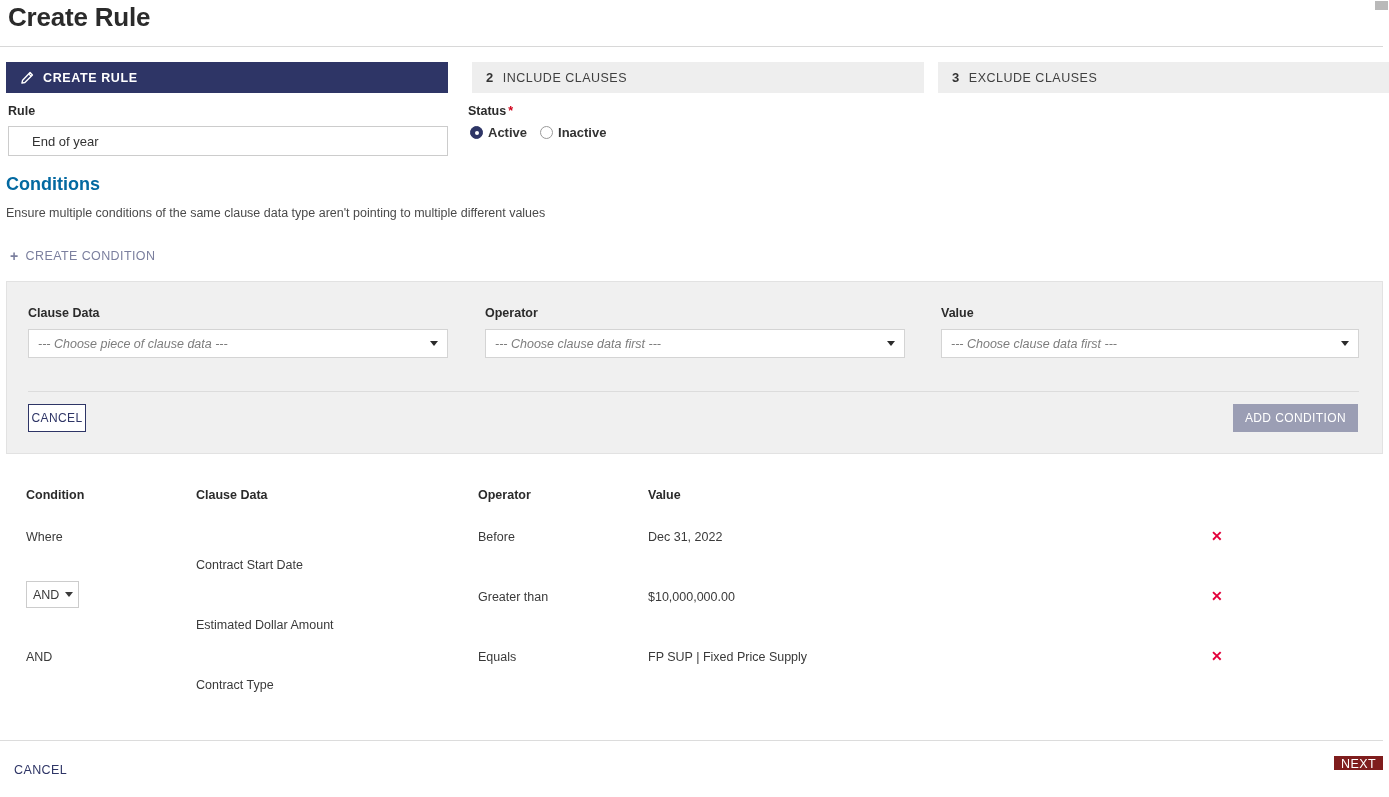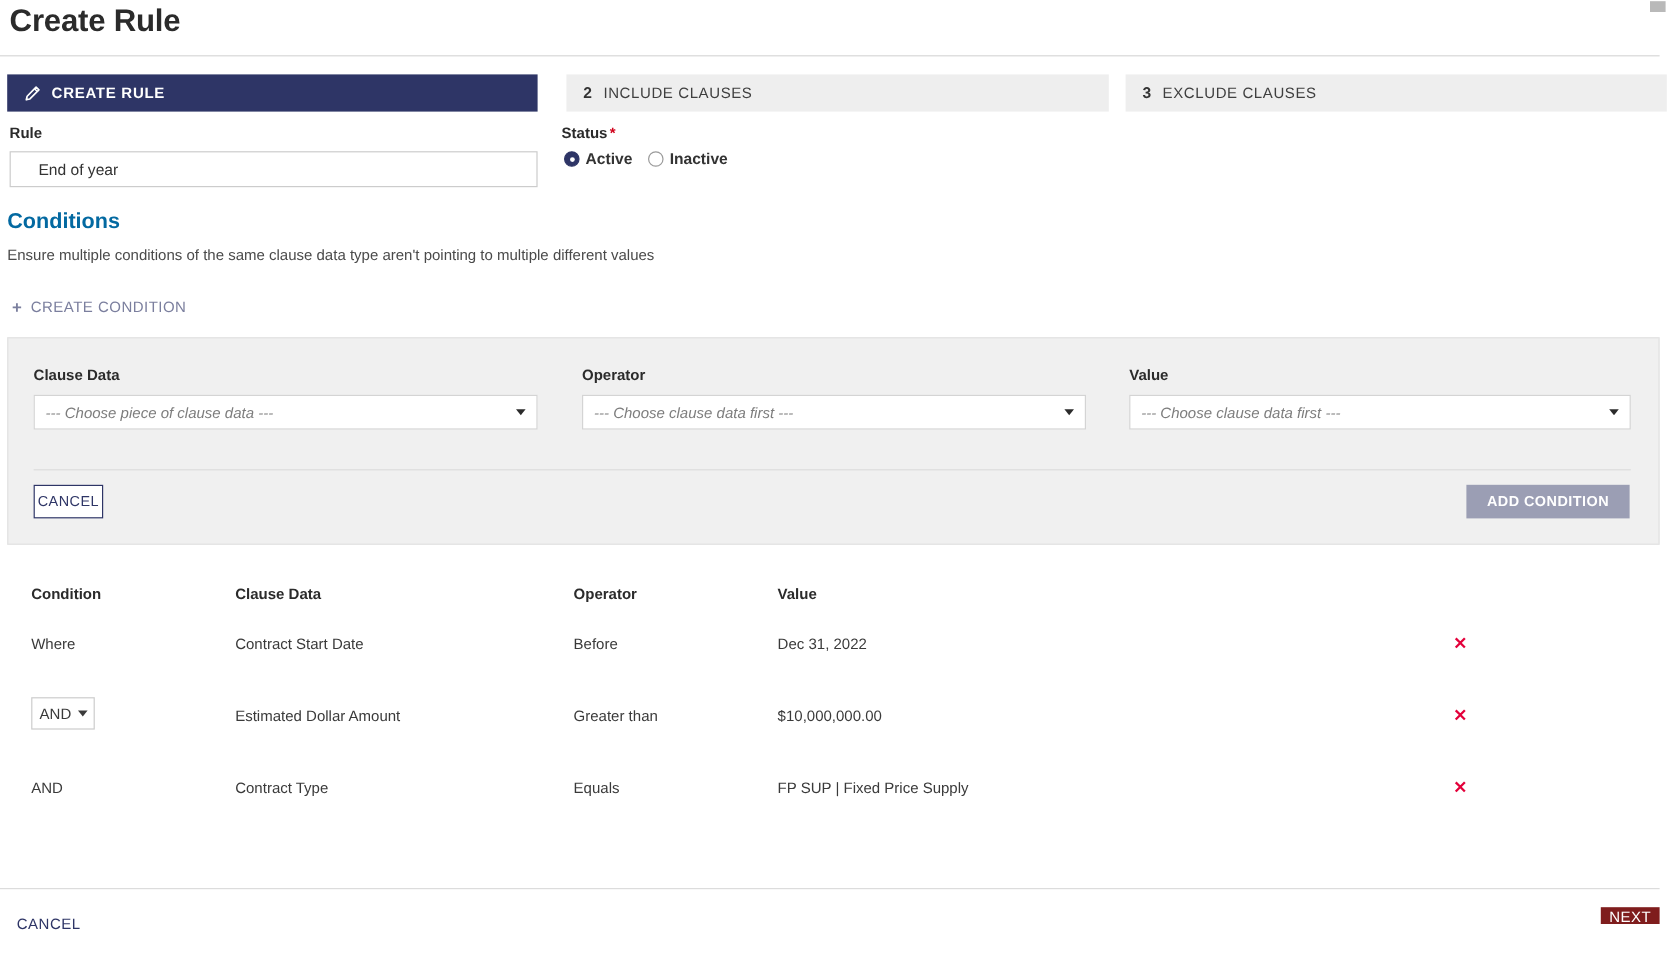--- a/index.html
+++ b/index.html
@@ -128,44 +128,44 @@
   }
 
   .btn-cancel-cond {
     position: absolute; left: 21px; top: 122px; width: 58px; height: 28px;
     border: 1px solid #2e3566; background: #ffffff; color: #2e3566;
     font-family: "Liberation Sans", sans-serif;
     font-size: 12px; letter-spacing: 0.4px; cursor: pointer;
     display: flex; align-items: center; justify-content: center;
   }
   .btn-add-cond {
-    position: absolute; right: 24px; top: 122px; width: 136px; height: 28px;
+    position: absolute; right: 24px; top: 122px; width: 125px; height: 28px;
     border: none; background: #9b9eb4; color: #ffffff;
     font-family: "Liberation Sans", sans-serif;
     font-size: 12px; letter-spacing: 0.4px; cursor: default;
-    display: flex; align-items: center; justify-content: center; font-weight: bold;
+    display: flex; align-items: center; justify-content: center;
   }
 
   
   .ctable { position: absolute; left: 0; top: 470px; width: 1389px; }
   .ctable-head { position: relative; height: 48px; }
   .th {
     position: absolute; top: 18px; font-size: 12.5px; font-weight: bold; color: #2b2b2b;
   }
   .col-cond { left: 26px; }
   .col-clause { left: 196px; }
   .col-op { left: 478px; }
   .col-val { left: 648px; }
 
   .crow { position: relative; height: 60px; }
   .cell {
     position: absolute; font-size: 12.5px; color: #3a3a3a; top: 12px;
   }
   .cell.c1 { left: 26px; }
-  .cell.c2 { left: 196px; }
+  .cell.c2 { left: 196px; margin-top: 28px; }
   .cell.c3 { left: 478px; }
   .cell.c4 { left: 648px; }
   .delete-x {
     position: absolute; left: 1211px; top: 10px;
     color: #e3003a; font-size: 14px; font-weight: bold; cursor: pointer;
     line-height: 16px;
   }
   .and-select {
     position: absolute; left: 26px; top: 3px; width: 53px; height: 27px;
     border: 1px solid #cccccc; background: #fff;

